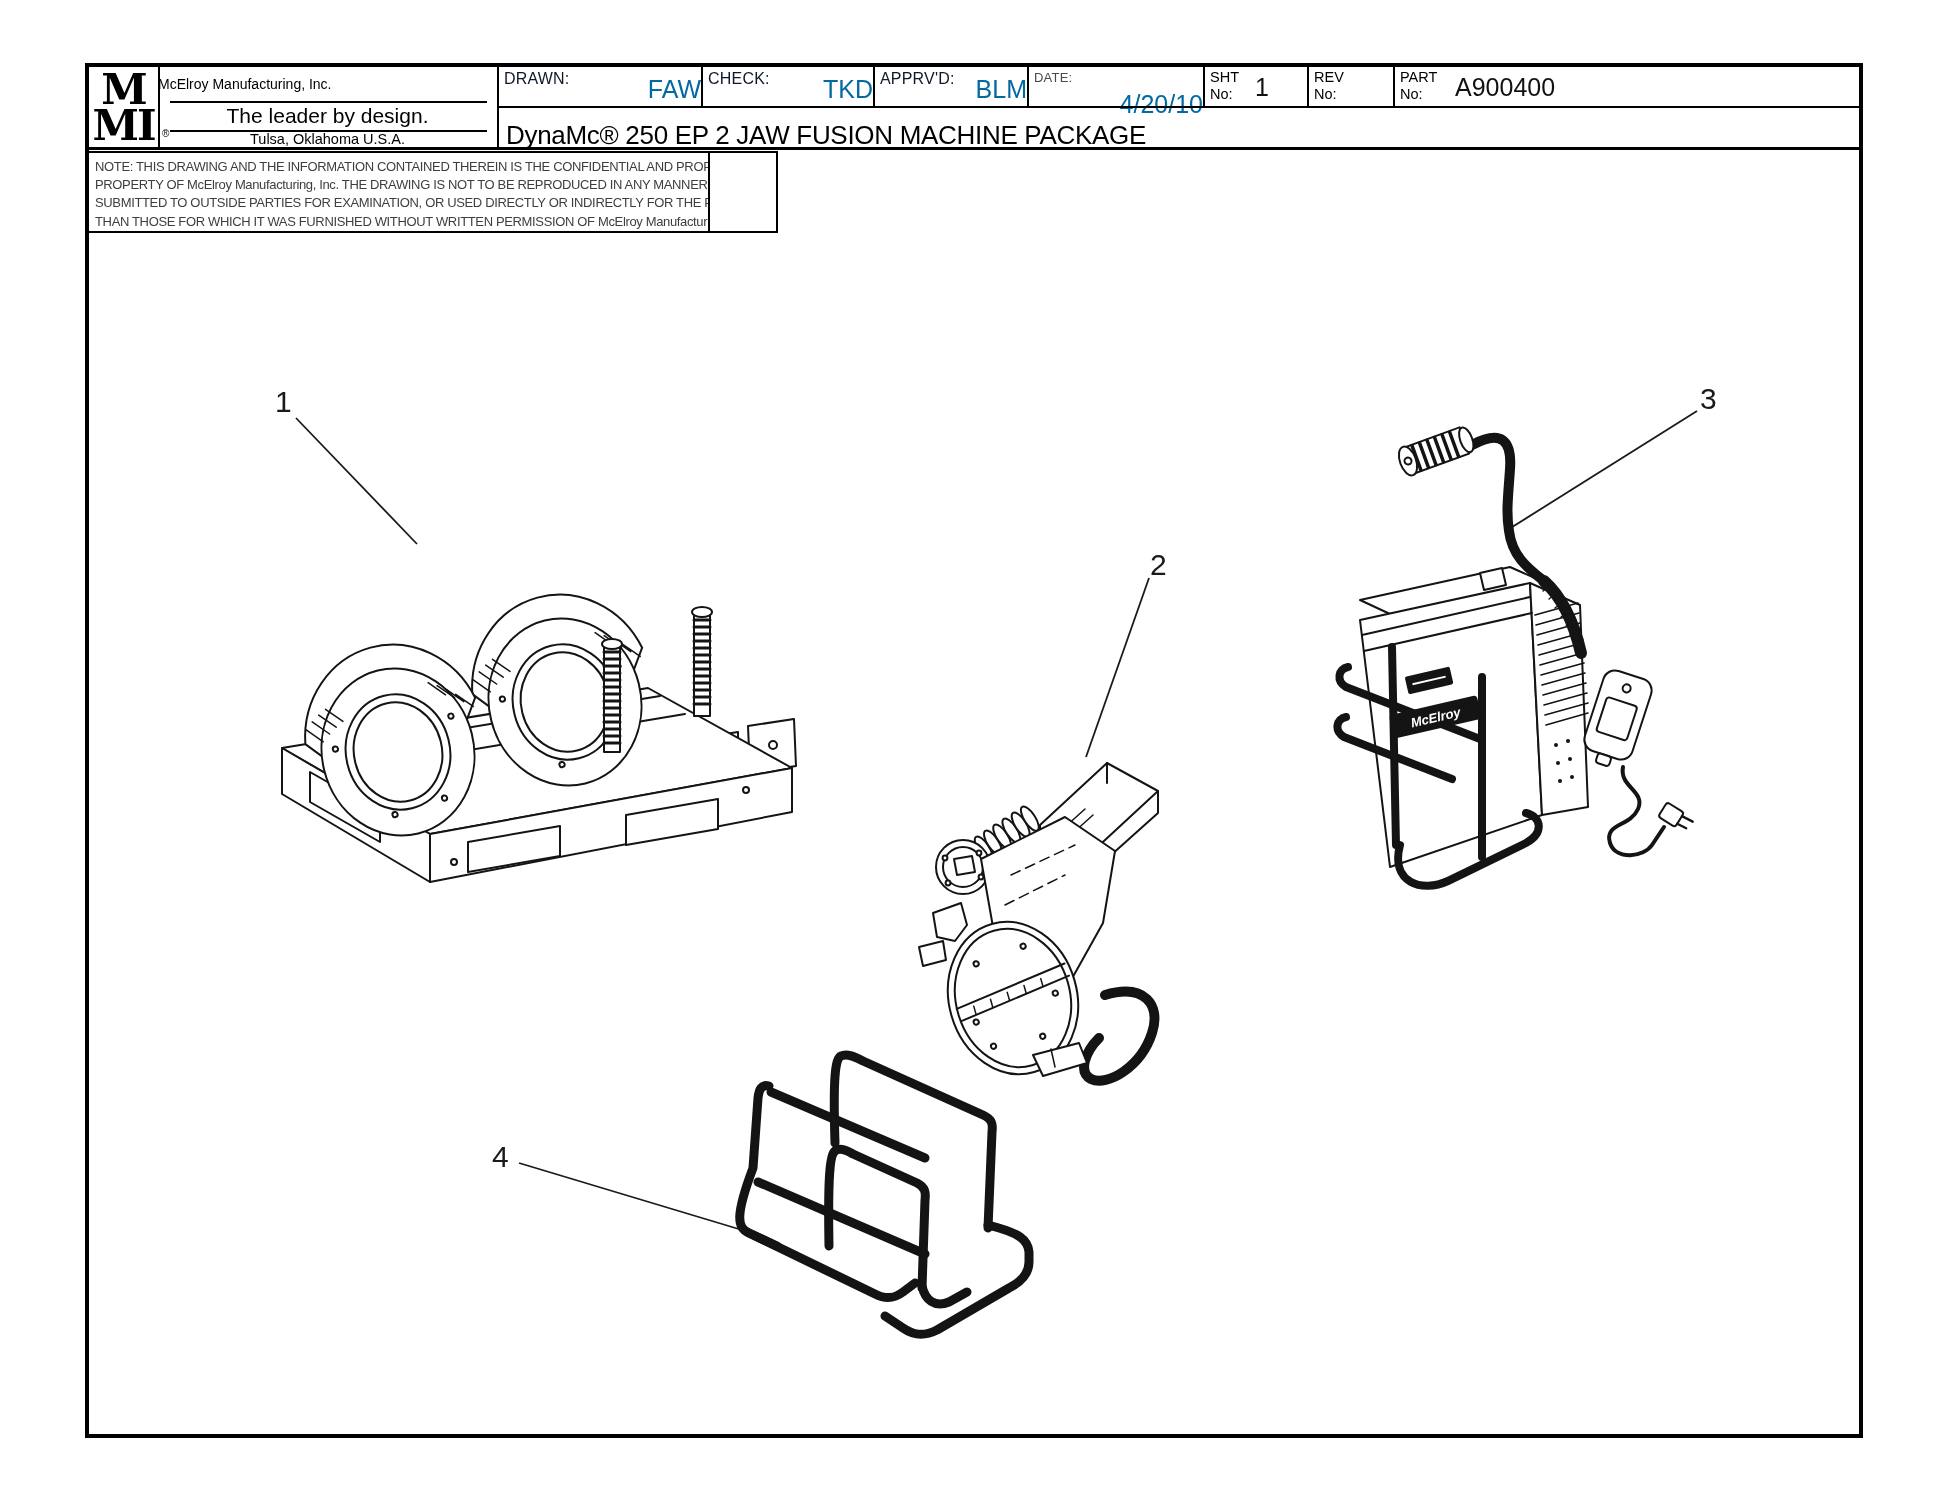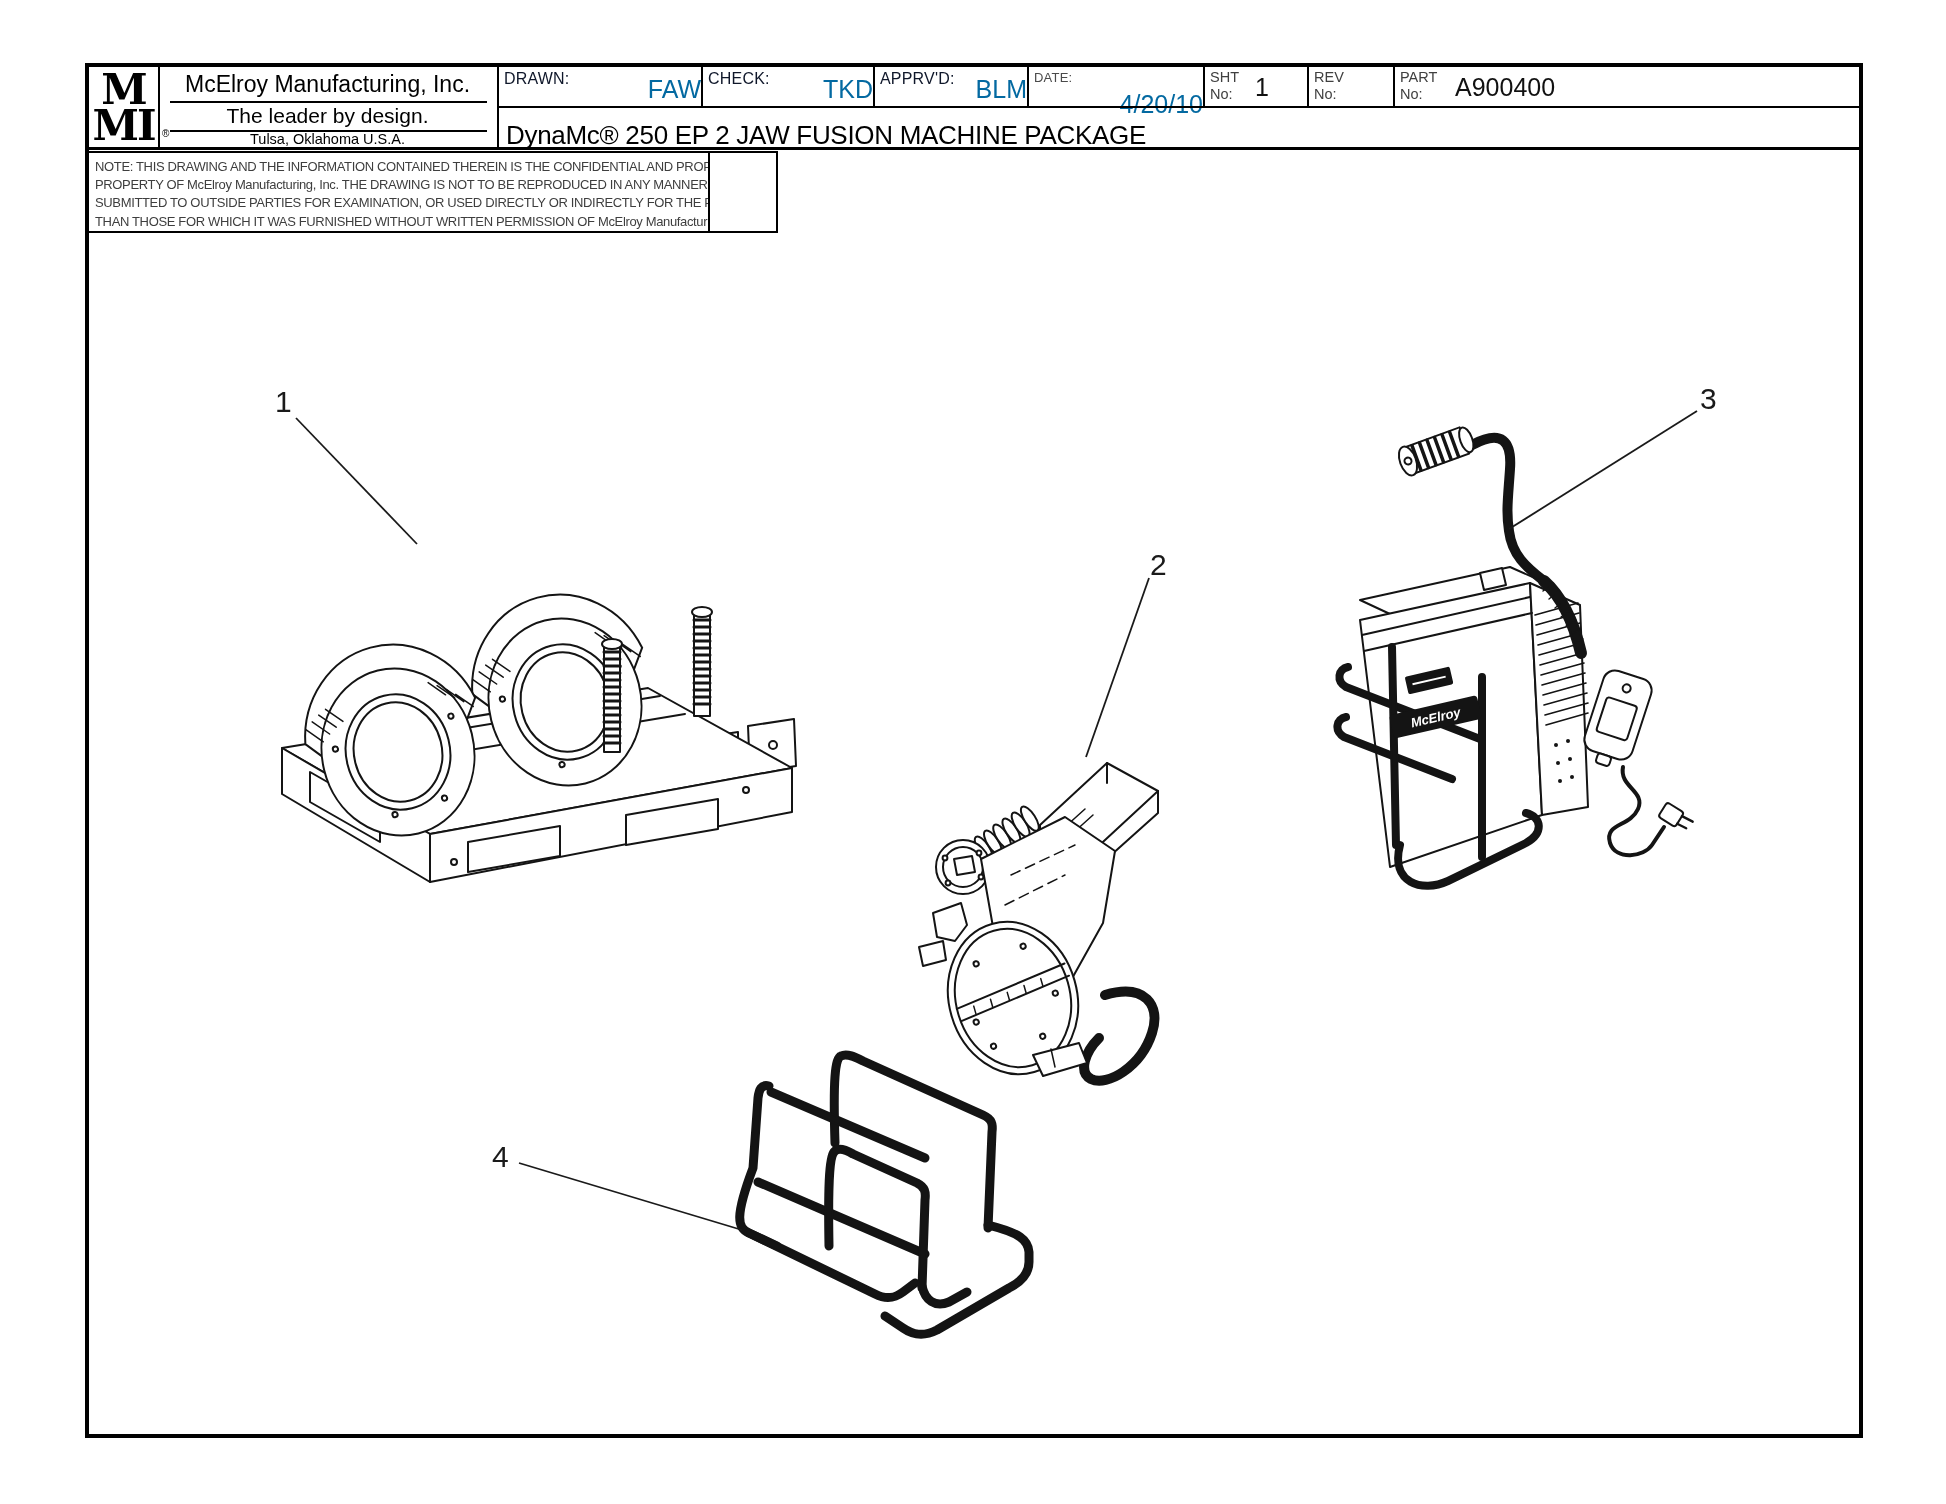--- a/index.html
+++ b/index.html
@@ -6,27 +6,27 @@
   .page{position:relative;width:1946px;height:1504px;background:#fff;overflow:hidden;
         font-family:"Liberation Sans",sans-serif;color:#000;}
   
   .frame{position:absolute;left:85px;top:63px;width:1778px;height:1375px;
          border:4px solid #000;box-sizing:border-box;}
   .vline,.hline{position:absolute;background:#000;}
   
   .cell{position:absolute;box-sizing:border-box;}
   .cell .lbl{position:absolute;left:7px;top:3px;font-size:16px;color:#0f172a;letter-spacing:.2px;}
   .cell .val{position:absolute;left:0;right:0;bottom:2px;text-align:right;font-size:25px;color:#0369a1;}
-  .lbl2{position:absolute;left:7px;top:2px;font-size:14.5px;line-height:17px;color:#404040;}
+  .lbl2{position:absolute;left:7px;top:2px;font-size:14.5px;line-height:17px;color:#000000;}
   .val2{position:absolute;top:6px;font-size:25px;color:#111;}
   .logo{position:absolute;left:89px;top:67px;width:69px;height:80px;
         font-family:"DejaVu Serif",serif;font-weight:bold;text-align:center;
         font-size:42px;line-height:36px;letter-spacing:-2px;padding-top:5px;box-sizing:border-box;}
   .company{position:absolute;left:158px;top:67px;width:339px;height:80px;}
-  .company .nm{position:absolute;left:0;right:0;top:1px;text-align:center;font-size:23px;line-height:32px;}
+  .company .nm{position:absolute;left:0;right:0;top:1px;text-align:left;font-size:14px;line-height:32px;}
   .company .tg{position:absolute;left:0;right:0;top:35px;text-align:center;font-size:21px;line-height:28px;}
   .company .lc{position:absolute;left:0;right:0;top:64px;text-align:center;font-size:14.5px;line-height:17px;}
   .company .ul{position:absolute;left:12px;right:10px;height:1.8px;background:#000;}
   .company .reg{position:absolute;left:4px;top:61px;font-size:10px;}
   .dtitle{position:absolute;left:497px;top:108px;width:1362px;height:39px;
           font-size:26px;letter-spacing:-.3px;line-height:39px;padding-left:9px;box-sizing:border-box;margin-top:8px;}
   
   .note{position:absolute;left:85px;top:151px;width:625px;height:82px;
         border:2px solid #000;box-sizing:border-box;padding:5px 8px;
         font-size:13px;line-height:18.2px;letter-spacing:-.35px;color:#3e3e3e;white-space:nowrap;overflow:hidden;}

